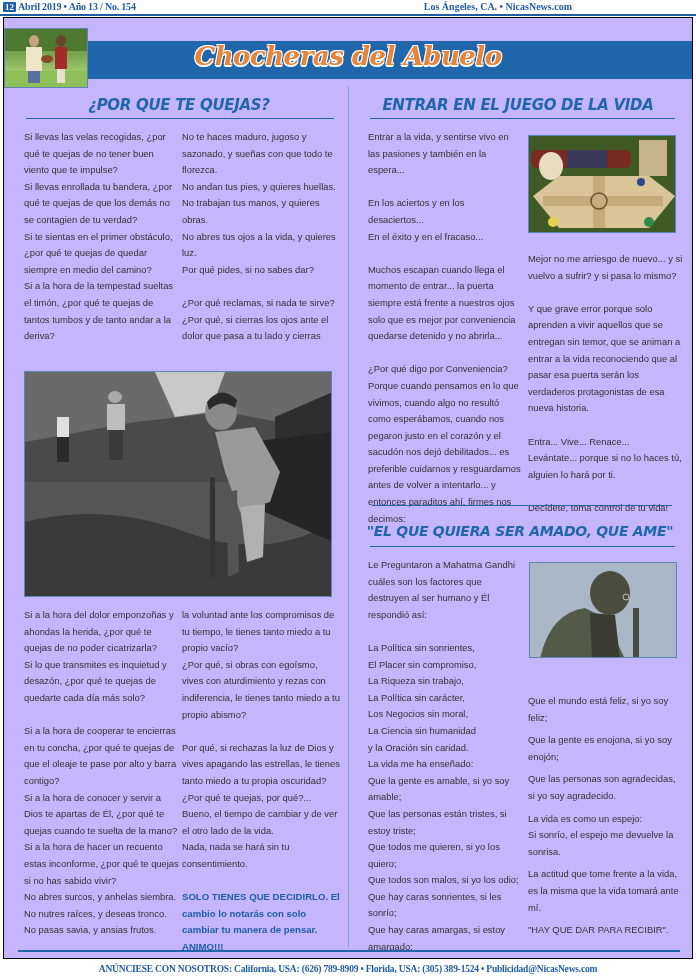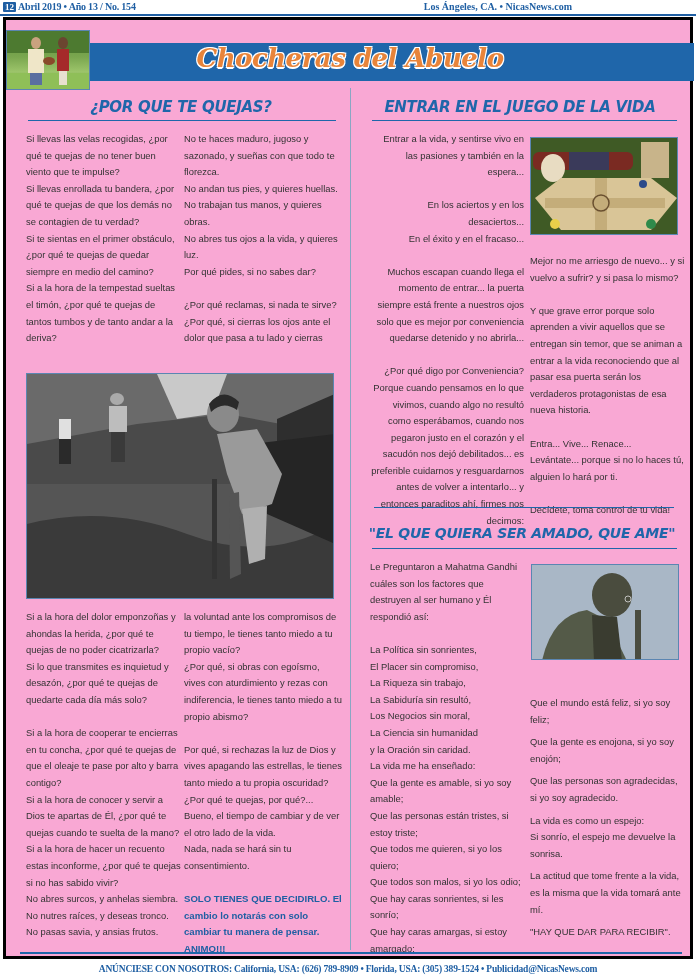--- a/index.html
+++ b/index.html
@@ -5,21 +5,21 @@
   html, body { margin: 0; padding: 0; }
   body { width: 696px; height: 979px; background: #ffffff; position: relative; overflow: hidden; font-family: "Liberation Sans", sans-serif; color: #333; }
   .topbar { position: absolute; left: 0; top: 0; width: 622px; height: 14px; }
   .pagenum { position: absolute; left: 3px; top: 2px; background: #1f5fa3; color: #fff; font: bold 9px "Liberation Serif", serif; padding: 0 2px; line-height: 10px; border-radius: 1px; }
   .issue { position: absolute; left: 18px; top: 1px; font: bold 10px "Liberation Serif", serif; color: #1f5fa3; line-height: 12px; letter-spacing: -0.2px; }
   .location { position: absolute; right: 50px; top: 1px; font: bold 10px "Liberation Serif", serif; color: #1f5fa3; line-height: 12px; }
   .logo { position: absolute; right: 4px; top: 16px; font: italic bold 11px "Liberation Sans", sans-serif; color: #1f5fa3; line-height: 10px; margin-left: 36px; }
   .logo small { display: block; font-size: 3px; line-height: 3px; font-style: normal; }
   .toprule { position: absolute; left: 0; top: 14px; width: 696px; height: 2px; background: #1f5fa3; }
 
-  .page { position: absolute; left: 3px; top: 17px; width: 690px; height: 942px; background: #f9a8d4; border: 3px solid #000000; box-sizing: border-box; }
+  .page { position: absolute; left: 3px; top: 17px; width: 690px; height: 942px; background: #c4b5fd; border: 1px solid #000000; box-sizing: border-box; }
   .banner { position: absolute; left: 0; top: 23px; width: 688px; height: 38px; background: #1f66aa; }
   .banner-title { position: absolute; left: 0; top: 0; width: 688px; height: 38px; text-align: center; line-height: 38px; font: italic bold 26px "DejaVu Serif", serif; color: #e8843a; text-shadow: -1px -1px 0 #fff, 1px -1px 0 #fff, -1px 1px 0 #fff, 1px 1px 0 #fff, 0 2px 0 #fff; letter-spacing: -0.5px; }
   .banner-photo { position: absolute; left: 0; top: 10px; width: 84px; height: 60px; border: 1px solid #5b86b2; box-sizing: border-box; overflow: hidden; background: linear-gradient(180deg, #5d8f3c 0%, #7aa64f 45%, #9cc46a 70%, #6d9b3d 100%); }
 
   .vdiv { position: absolute; left: 344px; top: 68px; width: 1px; height: 862px; background: #8aa6c3; }
 
   .sec-title { position: absolute; text-align: center; font: italic bold 15px "DejaVu Sans", sans-serif; color: #1f66aa; letter-spacing: -0.3px; }
   .hrule { position: absolute; height: 1px; background: #1f66aa; }
 
   .col { position: absolute; font-size: 9.4px; line-height: 16.6px; color: #333; }
@@ -128,21 +128,21 @@
       <p>¿Por qué te quejas, por qué?...</p>
       <p>Bueno, el tiempo de cambiar y de ver el otro lado de la vida.</p>
       <p>Nada, nada se hará sin tu consentimiento.</p>
       <div class="gap"></div>
       <p class="bold">SOLO TIENES QUE DECIDIRLO. El cambio lo notarás con solo cambiar tu manera de pensar. ANIMO!!!</p>
     </div>
 
   <div class="sec-title" style="left:354px; top:78px; width:320px;">ENTRAR EN EL JUEGO DE LA VIDA</div>
   <div class="hrule" style="left:366px; top:100px; width:305px;"></div>
 
-  <div class="col" id="a2c1" style="left:364px; top:111px; width:154px;text-align:right;">
+  <div class="col" id="a2c1" style="left:364px; top:111px; width:154px;">
       <p>Entrar a la vida, y sentirse vivo en las pasiones y también en la espera...</p>
       <div class="gap"></div>
       <p>En los aciertos y en los desaciertos...</p>
       <p>En el éxito y en el fracaso...</p>
       <div class="gap"></div>
       <p>Muchos escapan cuando llega el momento de entrar... la puerta siempre está frente a nuestros ojos solo que es mejor por conveniencia quedarse detenido y no abrirla...</p>
       <div class="gap"></div>
       <p>¿Por qué digo por Conveniencia? Porque cuando pensamos en lo que vivimos, cuando algo no resultó como esperábamos, cuando nos pegaron justo en el corazón y el sacudón nos dejó debilitados... es preferible cuidarnos y resguardarnos antes de volver a intentarlo... y entonces paraditos ahí, firmes nos decimos:</p>
     </div>
 
@@ -177,21 +177,21 @@
   <div class="hrule" style="left:368px; top:487px; width:300px;"></div>
   <div class="sec-title" style="left:356px; top:505px; width:320px; font-size:14px;">"EL QUE QUIERA SER AMADO, QUE AME"</div>
   <div class="hrule" style="left:366px; top:528px; width:305px;"></div>
 
   <div class="col" id="a3c1" style="left:364px; top:539px; width:152px;">
       <p>Le Preguntaron a Mahatma Gandhi cuáles son los factores que destruyen al ser humano y Él respondió así:</p>
       <div class="gap"></div>
       <p>La Política sin sonrientes,</p>
       <p>El Placer sin compromiso,</p>
       <p>La Riqueza sin trabajo,</p>
-      <p>La Sabiduría sin resultó,</p>
+      <p>La Política sin carácter,</p>
       <p>Los Negocios sin moral,</p>
       <p>La Ciencia sin humanidad</p>
       <p>y la Oración sin caridad.</p>
       <p>La vida me ha enseñado:</p>
       <p>Que la gente es amable, si yo soy amable;</p>
       <p>Que las personas están tristes, si estoy triste;</p>
       <p>Que todos me quieren, si yo los quiero;</p>
       <p>Que todos son malos, si yo los odio;</p>
       <p>Que hay caras sonrientes, si les sonrío;</p>
       <p>Que hay caras amargas, si estoy amargado;</p>

